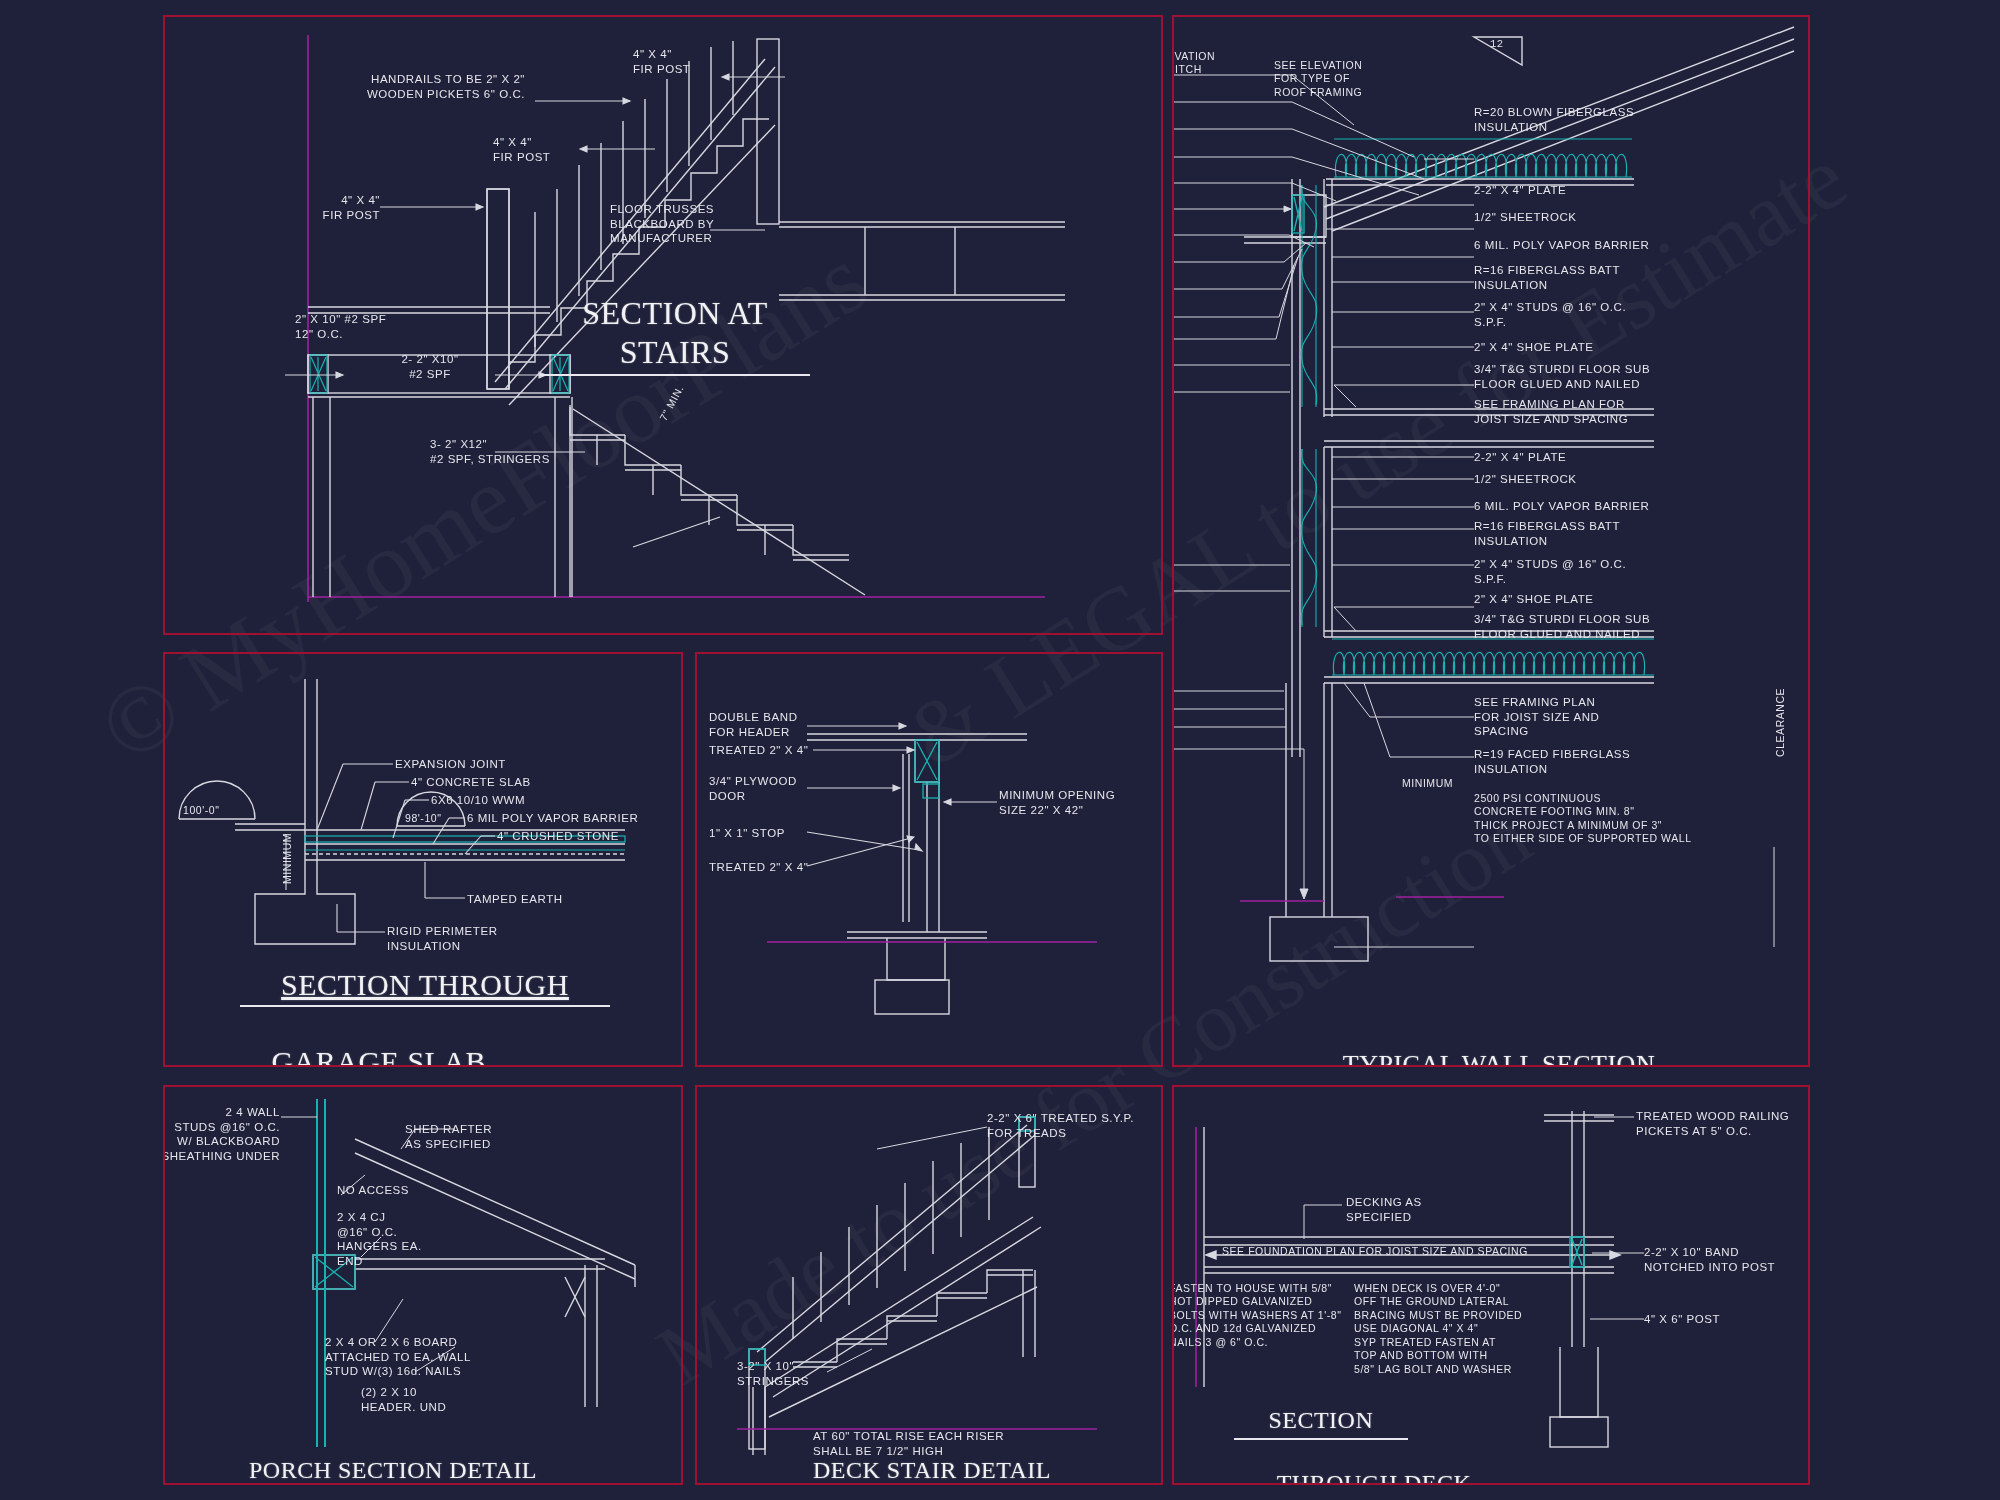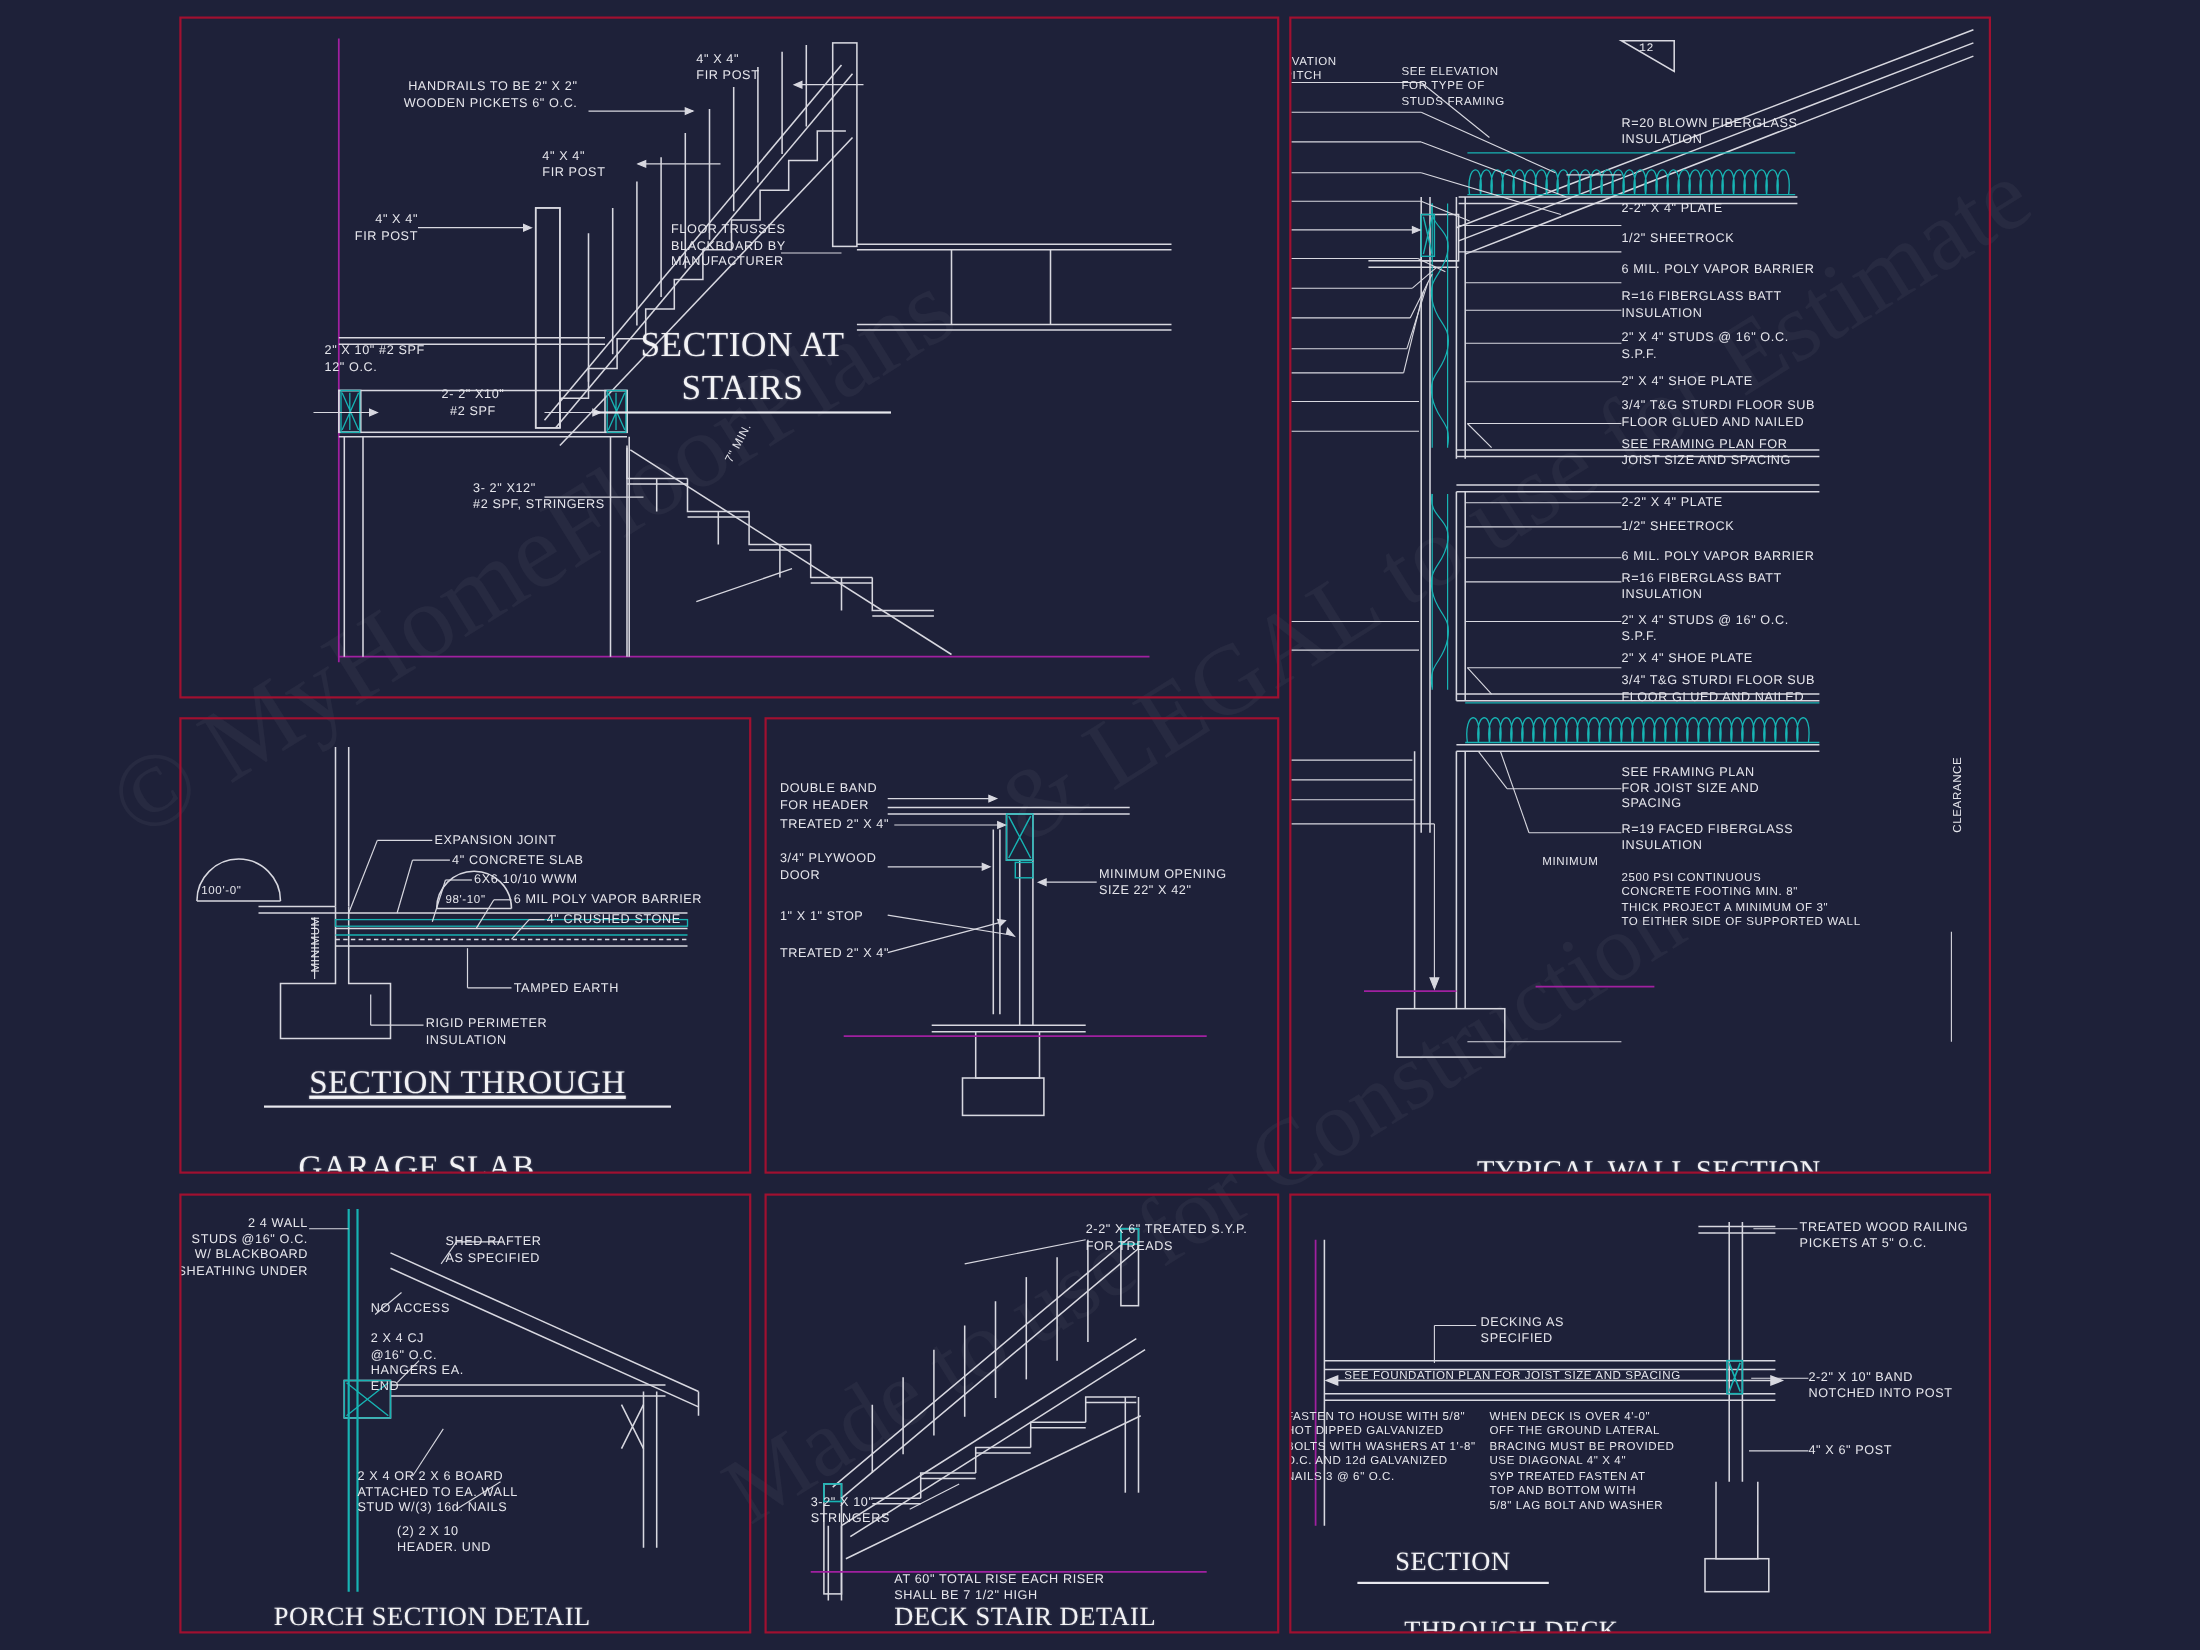--- a/index.html
+++ b/index.html
@@ -494,21 +494,21 @@
       <g stroke="#d8d8e0" fill="none" stroke-width="1.0">
         <line x1="600" y1="830" x2="600" y2="930"></line>
       </g>
     </svg>
 
     <div class="lbl sm c" style="left:-58px; top:33px; width:110px;">SEE ELEVATION
 FOR PITCH</div>
     <div class="lbl sm" style="left:316px; top:21px;font-family:Liberation Mono, monospace;">12</div>
     <div class="lbl sm" style="left:100px; top:42px; width:160px;">SEE ELEVATION
 FOR TYPE OF
-STUDS FRAMING</div>
+ROOF FRAMING</div>
     <div class="lbl" style="left:300px; top:88px; width:230px;">R=20 BLOWN FIBERGLASS
 INSULATION</div>
     <div class="lbl" style="left:300px; top:166px;">2-2" X 4" PLATE</div>
     <div class="lbl" style="left:300px; top:193px;">1/2" SHEETROCK</div>
     <div class="lbl" style="left:300px; top:221px;">6 MIL. POLY VAPOR BARRIER</div>
     <div class="lbl" style="left:300px; top:246px; width:220px;">R=16 FIBERGLASS BATT
 INSULATION</div>
     <div class="lbl" style="left:300px; top:283px; width:220px;">2" X 4" STUDS @ 16" O.C.
 S.P.F.</div>
     <div class="lbl" style="left:300px; top:323px;">2" X 4" SHOE PLATE</div>

